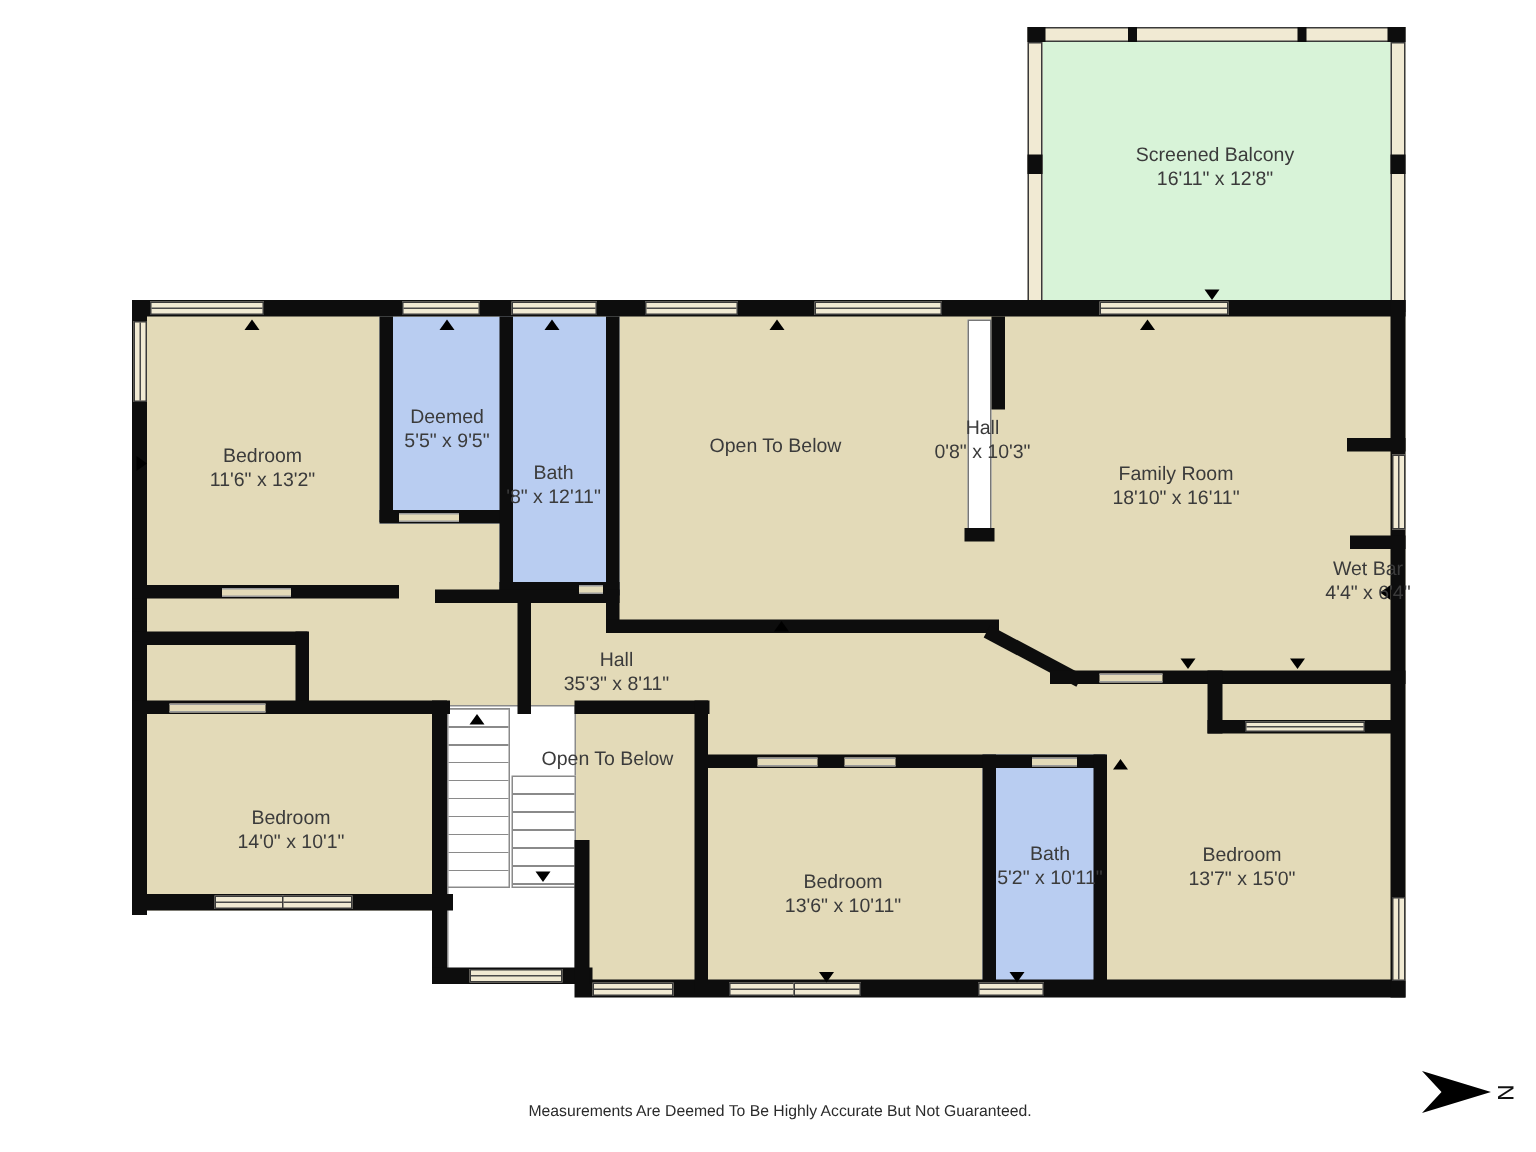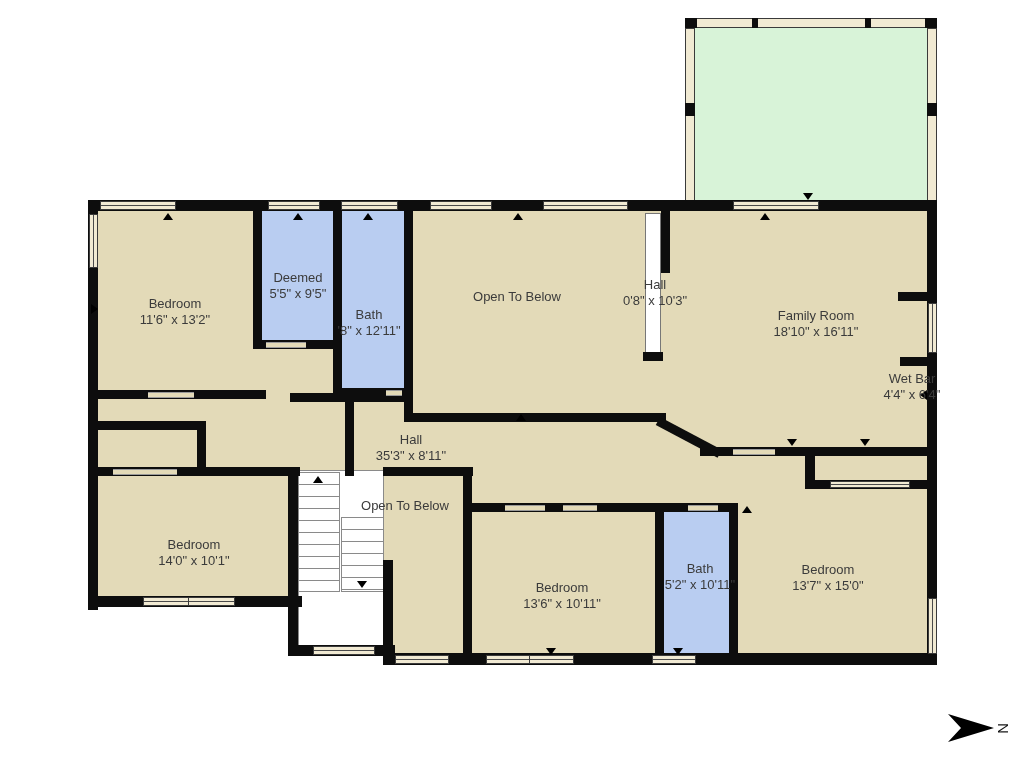--- a/index.html
+++ b/index.html
@@ -137,40 +137,44 @@
   <div class="tri tri-up" style="left:742px;top:506px;"></div>
   <div class="tri tri-up" style="left:516px;top:414px;"></div>
   <div class="tri tri-down" style="left:803px;top:193px;"></div>
   <div class="tri tri-down" style="left:787px;top:439px;"></div>
   <div class="tri tri-down" style="left:860px;top:439px;"></div>
   <div class="tri tri-down" style="left:546px;top:648px;"></div>
   <div class="tri tri-down" style="left:673px;top:648px;"></div>
   <div class="tri tri-right" style="left:91px;top:304px;"></div>
   <div class="tri tri-left" style="left:920px;top:390px;"></div>
 
+  <div class="lbl" style="left:810px;top:111px;">
+    <div>Screened Balcony</div>
+    <div>16'11" x 12'8"</div>
+  </div>
   <div class="lbl" style="left:175px;top:312px;">
     <div>Bedroom</div>
     <div>11'6" x 13'2"</div>
   </div>
   <div class="lbl" style="left:298px;top:286px;">
     <div>Deemed</div>
     <div>5'5" x 9'5"</div>
   </div>
   <div class="lbl" style="left:369px;top:323px;">
     <div>Bath</div>
     <div>'8" x 12'11"</div>
   </div>
   <div class="lbl" style="left:517px;top:297px;">
     <div>Open To Below</div>
   </div>
   <div class="lbl" style="left:655px;top:293px;">
     <div>Hall</div>
     <div>0'8" x 10'3"</div>
   </div>
-  <div class="lbl" style="left:816px;top:324px;">
+  <div class="lbl" style="left:784px;top:324px;">
     <div>Family Room</div>
     <div>18'10" x 16'11"</div>
   </div>
   <div class="lbl" style="left:897px;top:387px;margin-left:15px;">
     <div>Wet Bar</div>
     <div>4'4" x 6'4"</div>
   </div>
   <div class="lbl" style="left:411px;top:448px;">
     <div>Hall</div>
     <div>35'3" x 8'11"</div>
@@ -188,20 +192,21 @@
   </div>
   <div class="lbl" style="left:700px;top:577px;">
     <div>Bath</div>
     <div>5'2" x 10'11"</div>
   </div>
   <div class="lbl" style="left:828px;top:578px;">
     <div>Bedroom</div>
     <div>13'7" x 15'0"</div>
   </div>
 
+  <div class="disclaimer">Measurements Are Deemed To Be Highly Accurate But Not Guaranteed.</div>
   <div class="north">
     <svg width="48" height="32" viewBox="0 0 48 32">
       <polygon points="0,2 46,16 0,30 13,16" fill="#000"></polygon>
     </svg>
     <span class="n">N</span>
   </div>
 
 </div>
 
 </body></html>

